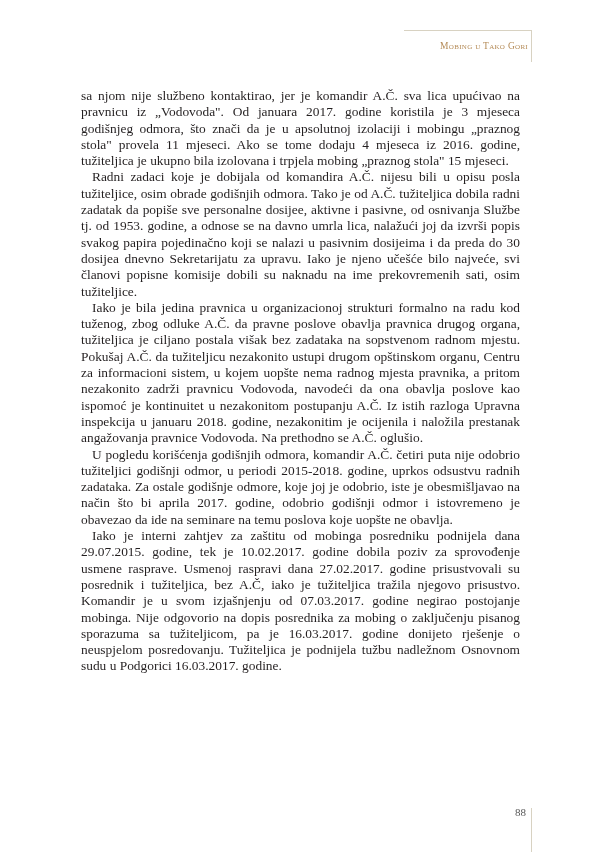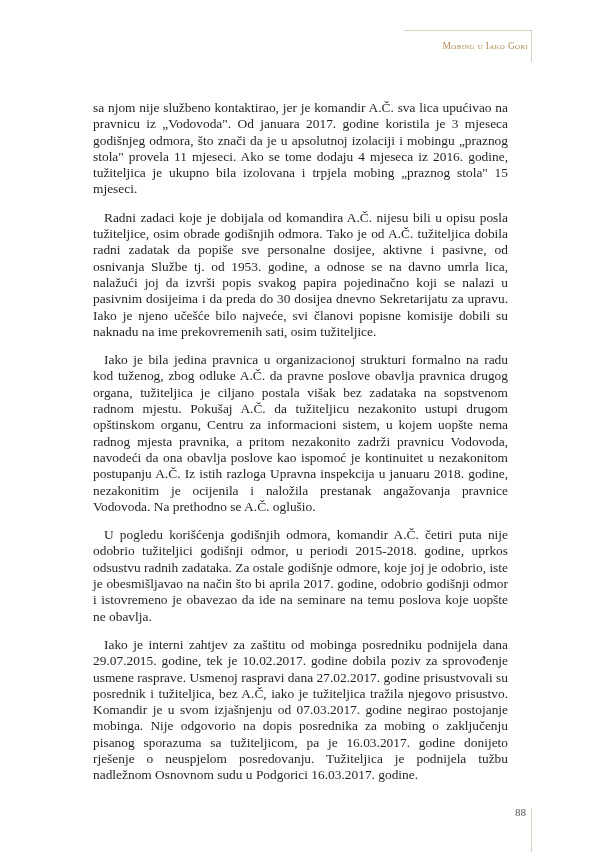--- a/index.html
+++ b/index.html
@@ -16,36 +16,36 @@
       white-space: nowrap;
     }
     .body-text {
       position: absolute; left: 81px; top: 88px; width: 439px;
       font-family: "Liberation Serif", serif;
       font-size: 13.4px;
       line-height: 16.3px;
       color: #231f20;
       text-align: justify;
     }
-    .body-text p { margin: 12px; text-indent: 0; }
+    .body-text p { margin: 0; text-indent: 0; }
     .body-text p.indent { text-indent: 11px; }
     .page-number {
       position: absolute; left: 500px; width: 26px; top: 806px;
       text-align: right;
       font-family: "Liberation Serif", serif;
       font-size: 11px; color: #555;
     }
     .footer-line-v { position: absolute; left: 531px; top: 808px; width: 1px; height: 44px; background: #d8d2c2; }
   </style>
 </head>
 <body>
 
 <div class="header-line-h"></div>
 <div class="header-line-v"></div>
-<div class="running-head">Mobing u Iako Gori</div>
+<div class="running-head">Mobing u Tako Gori</div>
 
 <div class="body-text">
   <p>sa njom nije službeno kontaktirao, jer je komandir A.Č. sva lica upućivao na pravnicu iz „Vodovoda". Od januara 2017. godine koristila je 3 mjeseca godišnjeg odmora, što znači da je u apsolutnoj izolaciji i mobingu „praznog stola" provela 11 mjeseci. Ako se tome dodaju 4 mjeseca iz 2016. godine, tužiteljica je ukupno bila izolovana i trpjela mobing „praznog stola" 15 mjeseci.</p>
   <p class="indent">Radni zadaci koje je dobijala od komandira A.Č. nijesu bili u opisu posla tužiteljice, osim obrade godišnjih odmora. Tako je od A.Č. tužiteljica dobila radni zadatak da popiše sve personalne dosijee, aktivne i pasivne, od osnivanja Službe tj. od 1953. godine, a odnose se na davno umrla lica, nalažući joj da izvrši popis svakog papira pojedinačno koji se nalazi u pasivnim dosijeima i da preda do 30 dosijea dnevno Sekretarijatu za upravu. Iako je njeno učešće bilo najveće, svi članovi popisne komisije dobili su naknadu na ime prekovremenih sati, osim tužiteljice.</p>
   <p class="indent">Iako je bila jedina pravnica u organizacionoj strukturi formalno na radu kod tuženog, zbog odluke A.Č. da pravne poslove obavlja pravnica drugog organa, tužiteljica je ciljano postala višak bez zadataka na sopstvenom radnom mjestu. Pokušaj A.Č. da tužiteljicu nezakonito ustupi drugom opštinskom organu, Centru za informacioni sistem, u kojem uopšte nema radnog mjesta pravnika, a pritom nezakonito zadrži pravnicu Vodovoda, navodeći da ona obavlja poslove kao ispomoć je kontinuitet u nezakonitom postupanju A.Č. Iz istih razloga Upravna inspekcija u januaru 2018. godine, nezakonitim je ocijenila i naložila prestanak angažovanja pravnice Vodovoda. Na prethodno se A.Č. oglušio.</p>
   <p class="indent">U pogledu korišćenja godišnjih odmora, komandir A.Č. četiri puta nije odobrio tužiteljici godišnji odmor, u periodi 2015-2018. godine, uprkos odsustvu radnih zadataka. Za ostale godišnje odmore, koje joj je odobrio, iste je obesmišljavao na način što bi aprila 2017. godine, odobrio godišnji odmor i istovremeno je obavezao da ide na seminare na temu poslova koje uopšte ne obavlja.</p>
   <p class="indent">Iako je interni zahtjev za zaštitu od mobinga posredniku podnijela dana 29.07.2015. godine, tek je 10.02.2017. godine dobila poziv za sprovođenje usmene rasprave. Usmenoj raspravi dana 27.02.2017. godine prisustvovali su posrednik i tužiteljica, bez A.Č, iako je tužiteljica tražila njegovo prisustvo. Komandir je u svom izjašnjenju od 07.03.2017. godine negirao postojanje mobinga. Nije odgovorio na dopis posrednika za mobing o zaključenju pisanog sporazuma sa tužiteljicom, pa je 16.03.2017. godine donijeto rješenje o neuspjelom posredovanju. Tužiteljica je podnijela tužbu nadležnom Osnovnom sudu u Podgorici 16.03.2017. godine.</p>
 </div>
 
 <div class="page-number">88</div>

